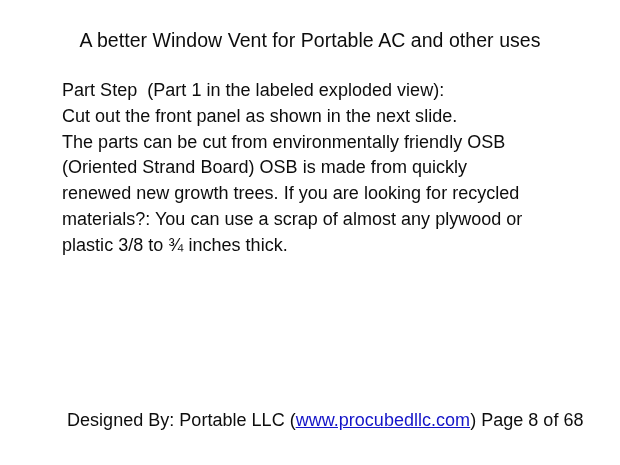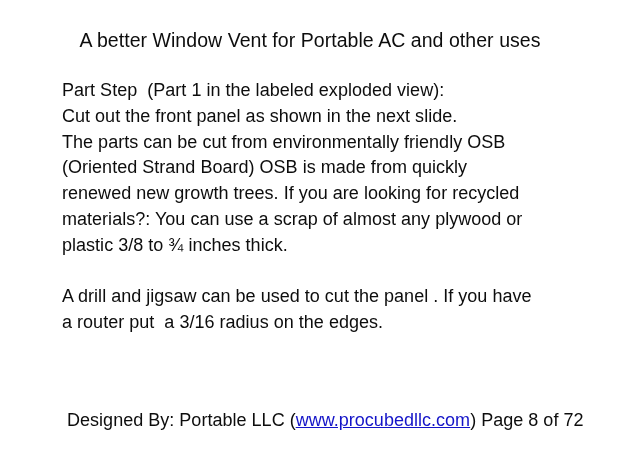--- a/index.html
+++ b/index.html
@@ -90,23 +90,21 @@
     <div class="para">Part Step  (Part 1 in the labeled exploded view):
 Cut out the front panel as shown in the next slide.
 The parts can be cut from environmentally friendly OSB
 (Oriented Strand Board) OSB is made from quickly
 renewed new growth trees. If you are looking for recycled
 materials?: You can use a scrap of almost any plywood or
 plastic 3/8 to ¾ inches thick.</div>
 
     <div class="para-gap"></div>
 
-    <div class="para">A drill and jigsaw can be used to cut the panel . If you have
-a router put  a 3/16 radius on the edges.</div>
 
     <div class="para-gap"></div>
 
 
   </div>
 
-  <div class="footer-line"><span> Designed By: Portable LLC (</span><a class="weblink" href="#">www.procubedllc.com</a><span>) Page 8 of 72</span></div>
+  <div class="footer-line"><span> Designed By: Portable LLC (</span><a class="weblink" href="#">www.procubedllc.com</a><span>) Page 8 of 68</span></div>
 
 </div>
 
 </body></html>

